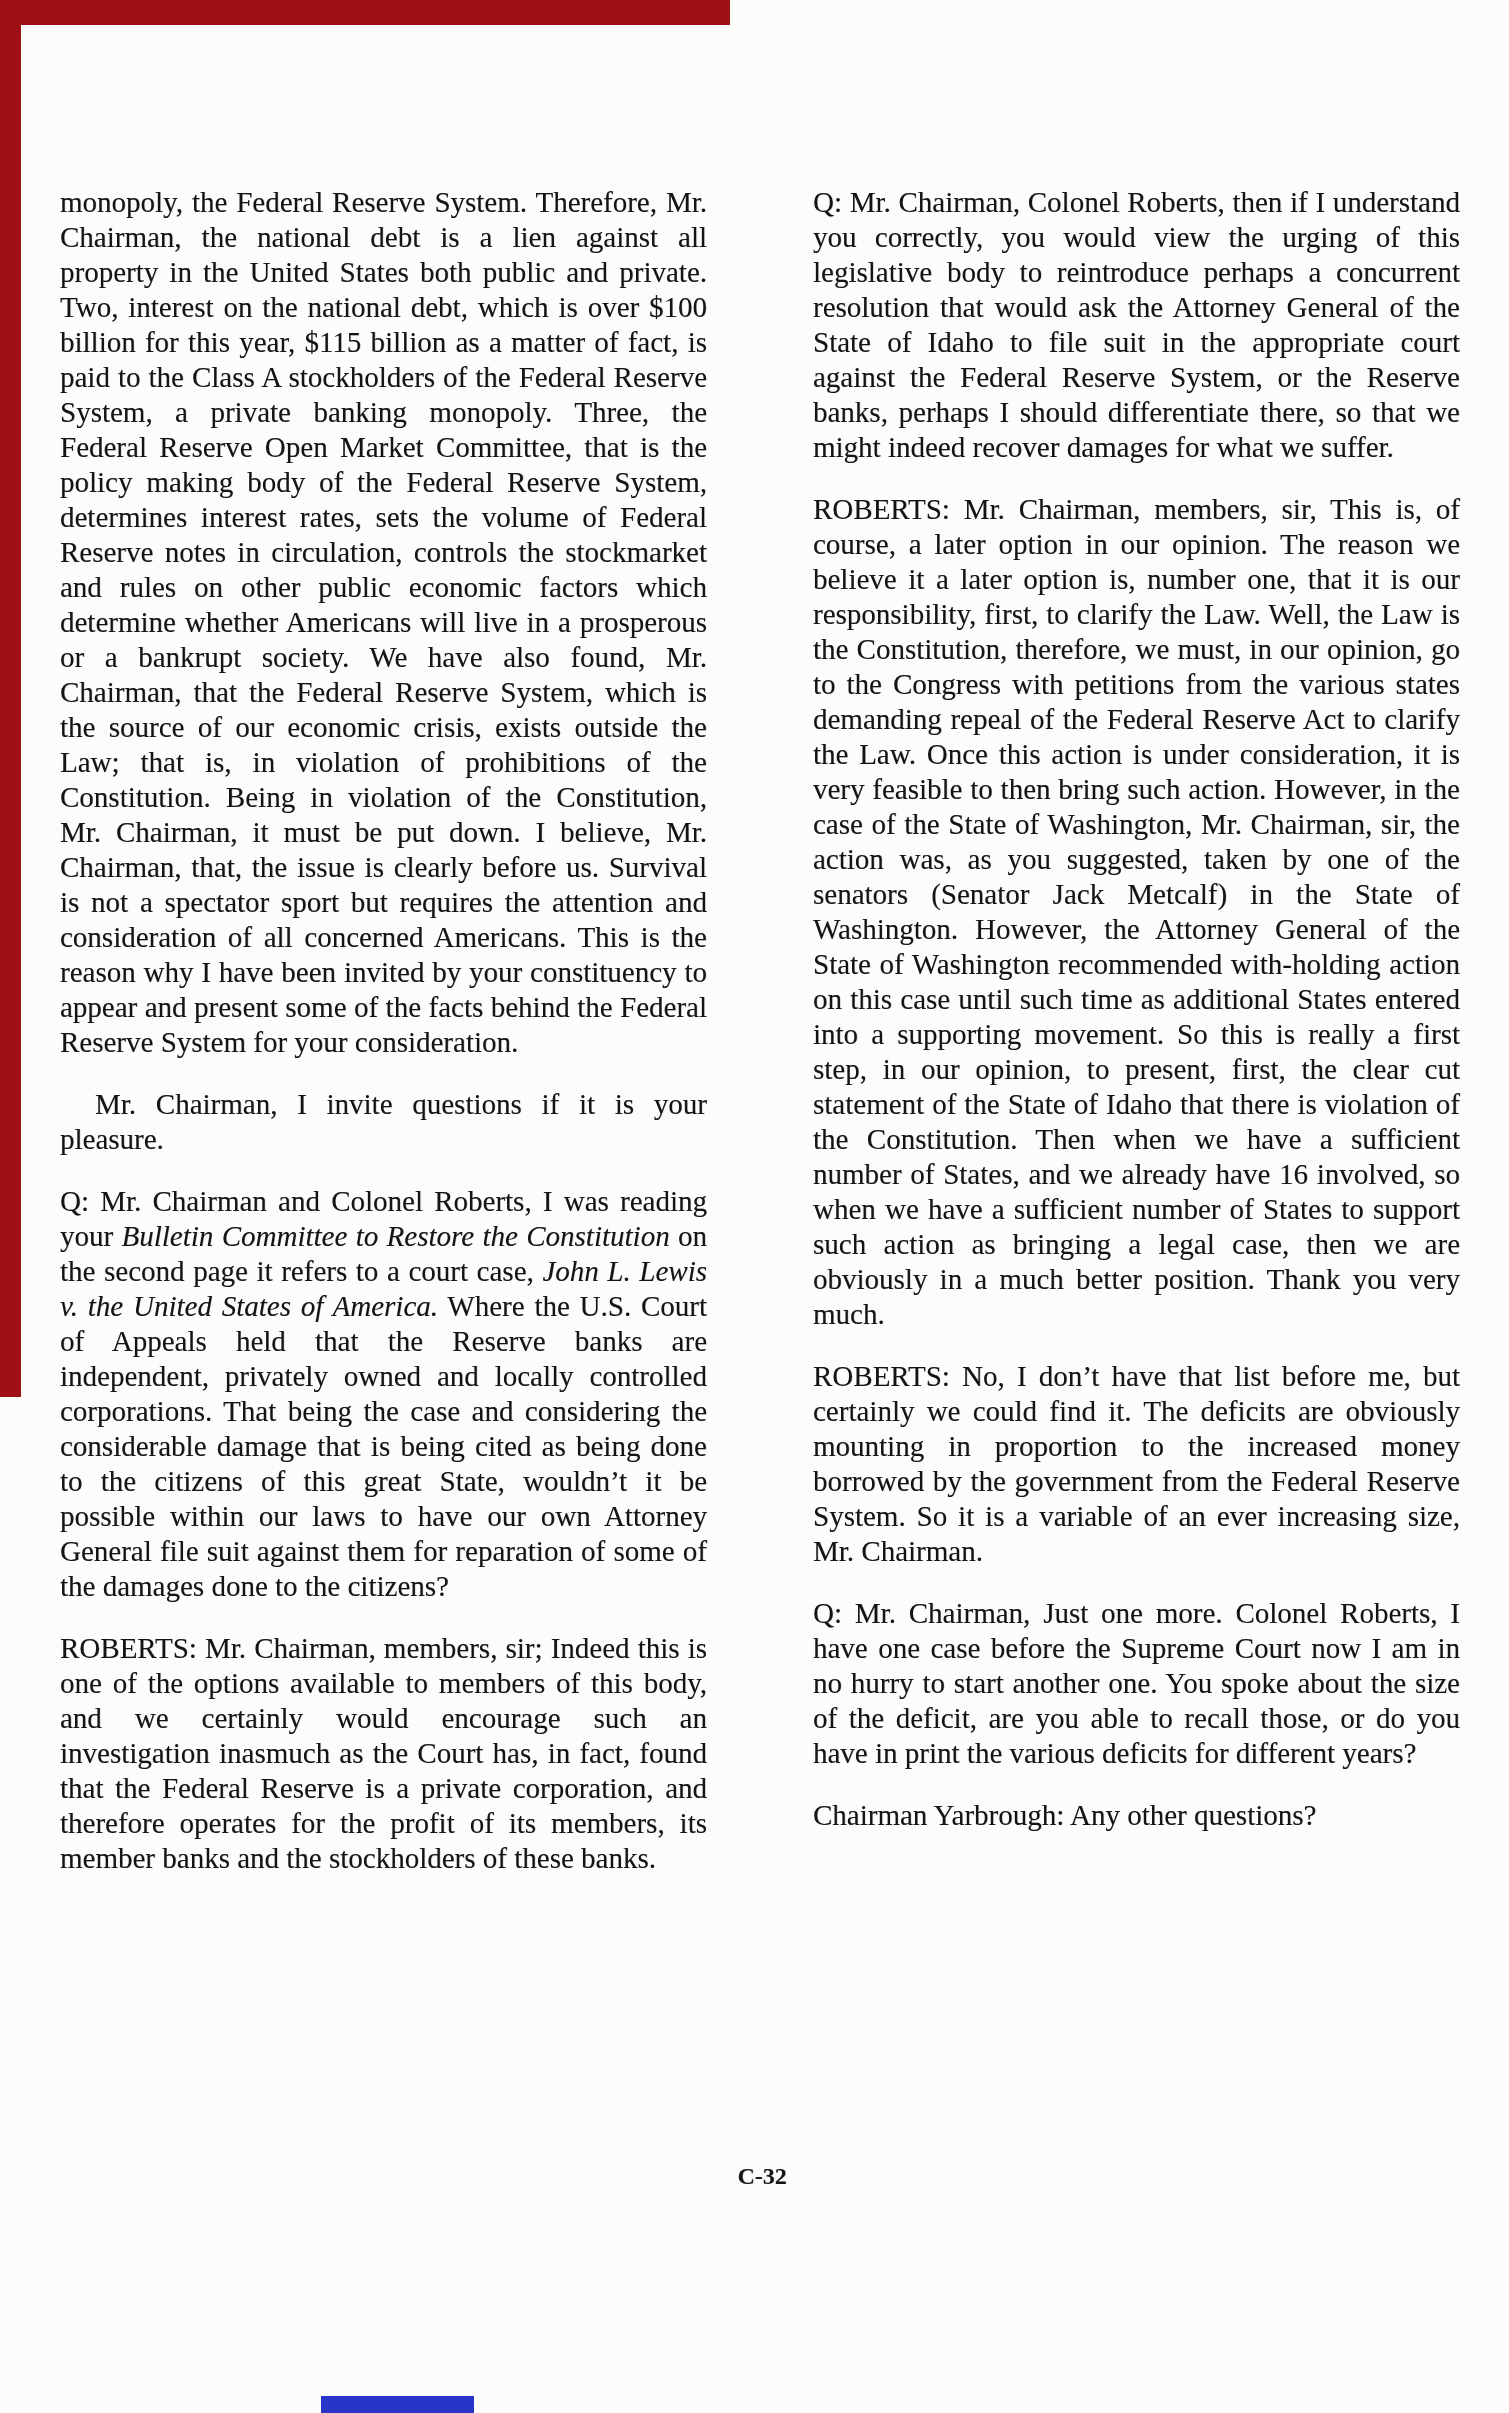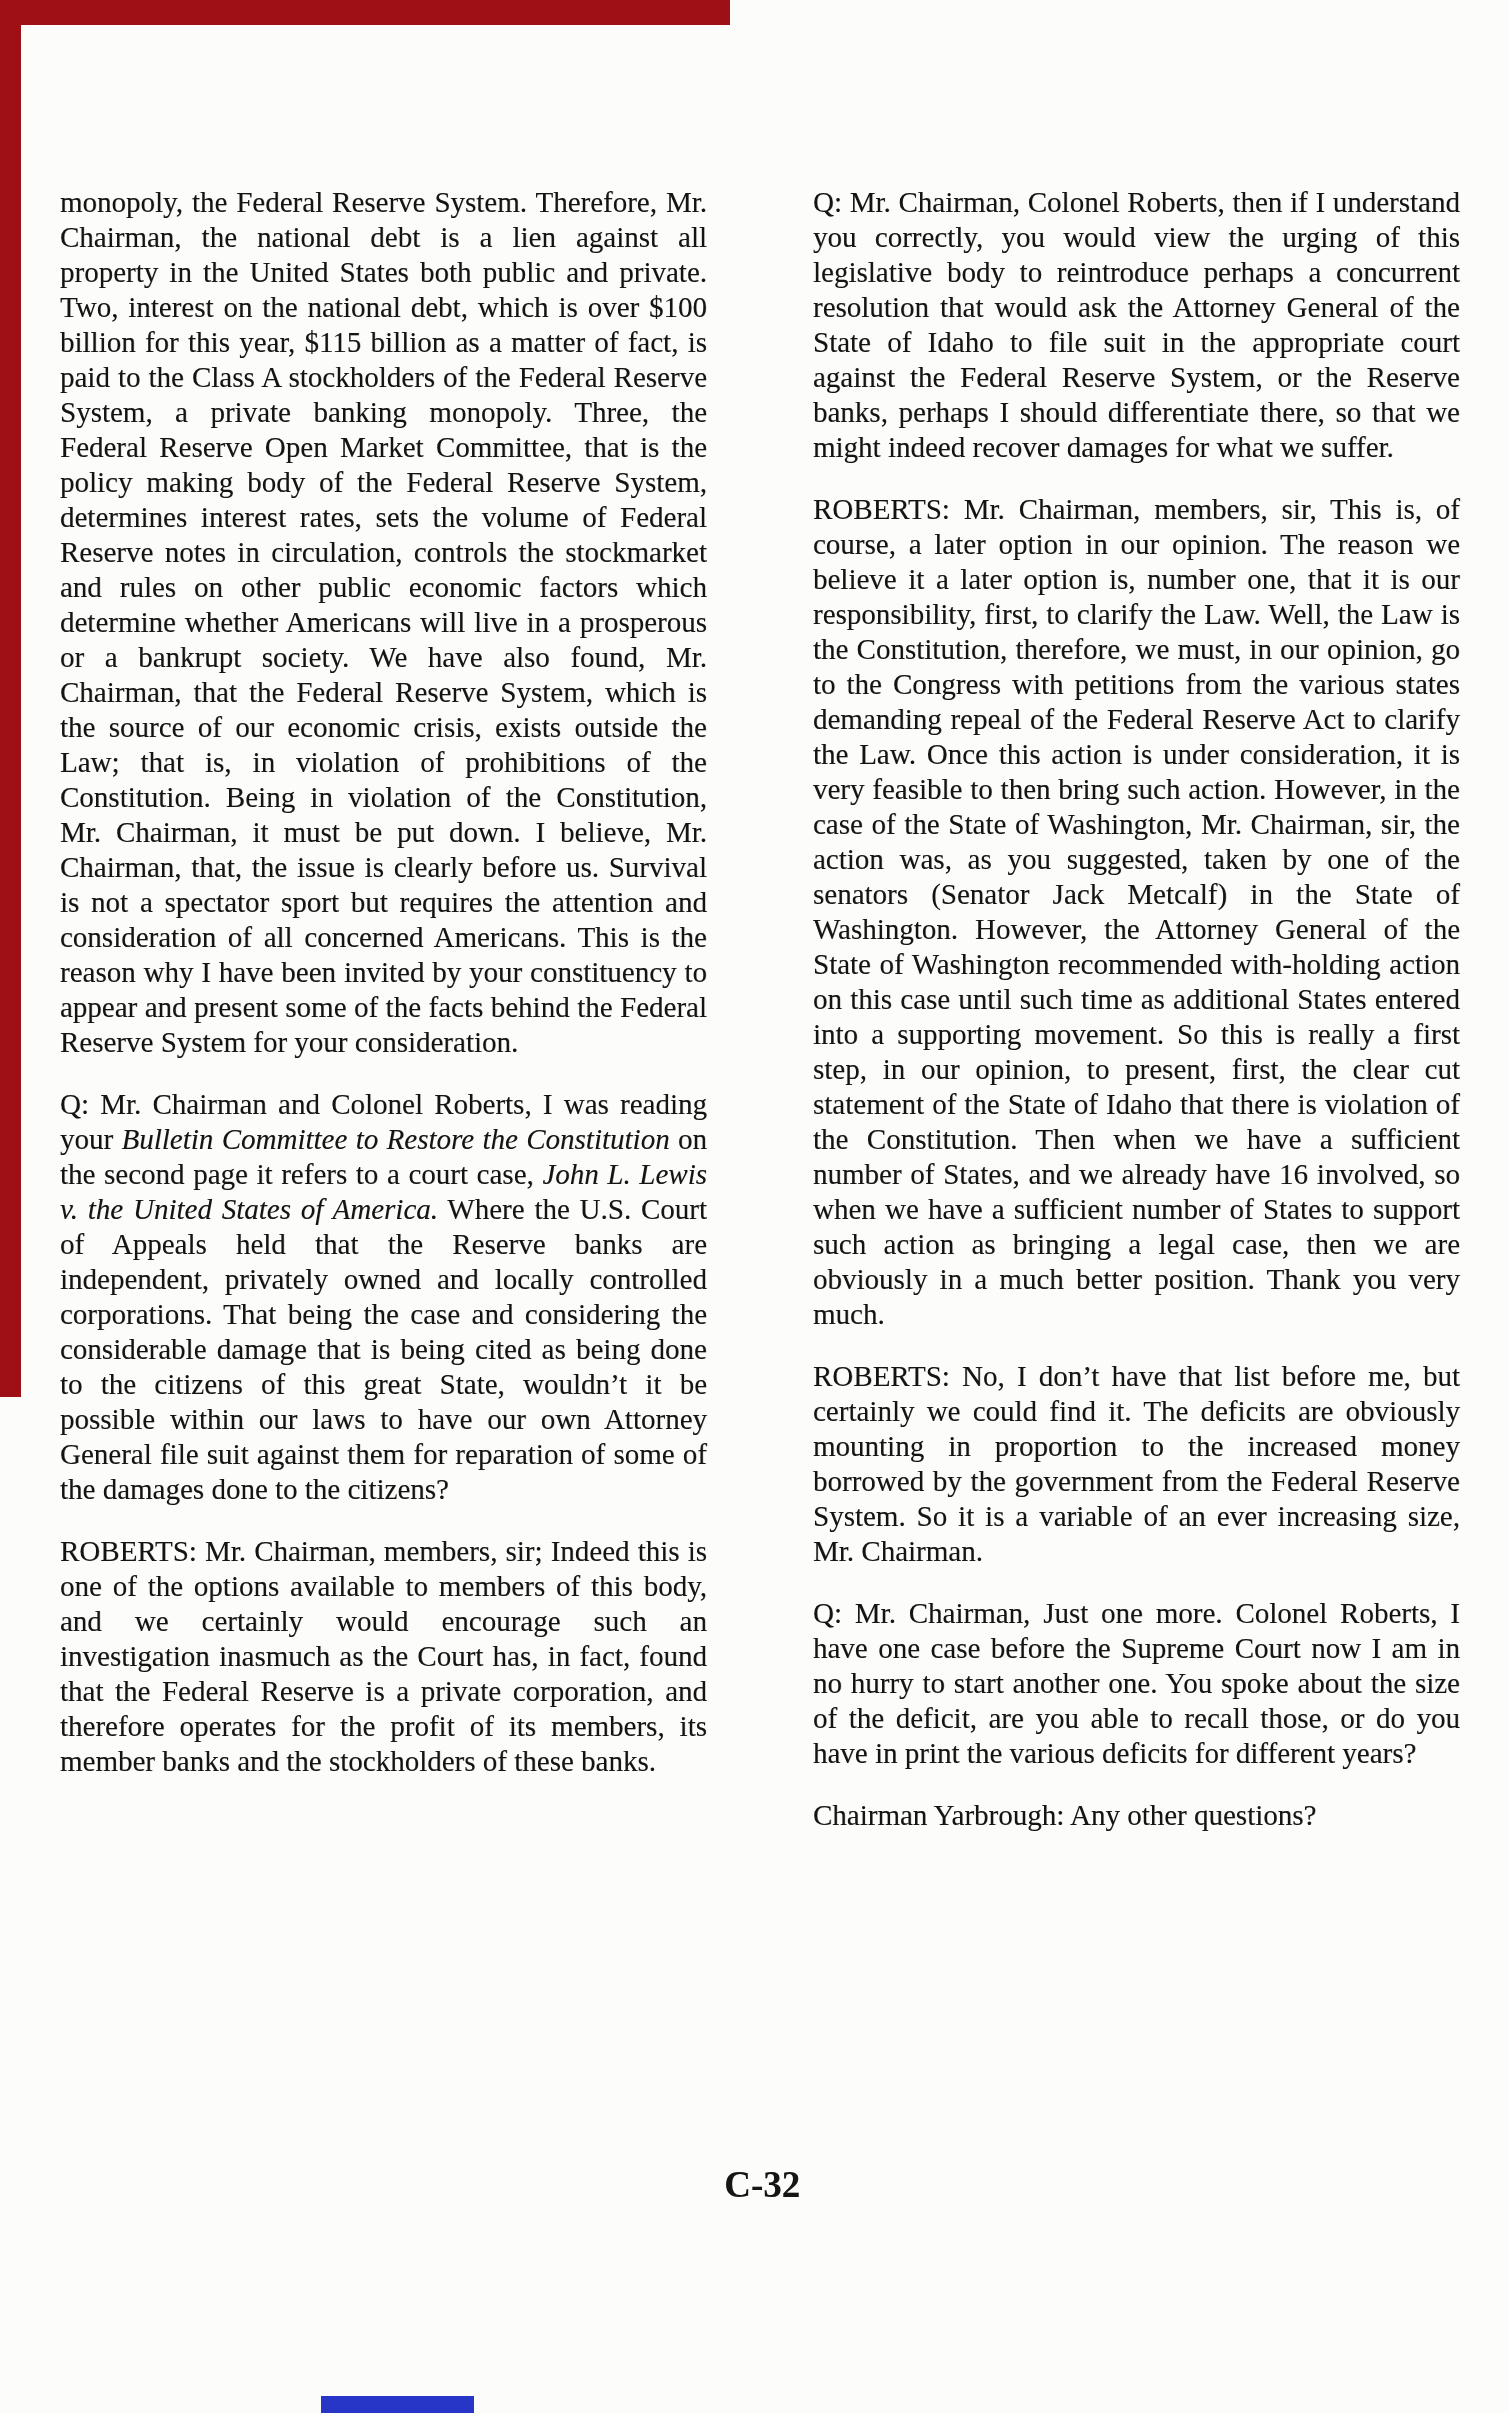--- a/index.html
+++ b/index.html
@@ -29,39 +29,40 @@
   .col-right{left:813px;top:185px;}
   .col p{margin:0 0 27px 0;}
   .col p:last-child{margin-bottom:0;}
   .col p.indent{text-indent:35px;}
   .col i{font-style:italic;}
 
   .page-number{
     position:absolute;
     left:0;top:2163px;width:1509px;
     text-align:center;
-    font-size:37px;
+    font-size:24px;
     font-weight:bold;
     color:#161513;
     text-shadow:0.4px 0.4px 0 rgba(20,18,16,0.3);
     padding-left:15.4px;
     box-sizing:border-box;
   }
 </style>
 </head>
 <body>
 
 <div class="page">
 
   <div class="bar bar-top" style="background: rgb(158, 16, 22);"></div>
   <div class="bar bar-left" style="background: rgb(158, 16, 22);"></div>
   <div class="bar bar-blue" style="background: rgb(40, 54, 200);"></div>
 
   <div class="col col-left">
       <p><span>monopoly, the Federal Reserve System. Therefore, Mr. Chairman, the national debt is a lien against all property in the United States both public and private. Two, interest on the national debt, which is over $100 billion for this year, $115 billion as a matter of fact, is paid to the Class A stockholders of the Federal Reserve System, a private banking monopoly. Three, the Federal Reserve Open Market Committee, that is the policy making body of the Federal Reserve System, determines interest rates, sets the volume of Federal Reserve notes in circulation, controls the stockmarket and rules on other public economic factors which determine whether Americans will live in a prosperous or a bankrupt society. We have also found, Mr. Chairman, that the Federal Reserve System, which is the source of our economic crisis, exists outside the Law; that is, in violation of prohibitions of the Constitution. Being in violation of the Constitution, Mr. Chairman, it must be put down. I believe, Mr. Chairman, that, the issue is clearly before us. Survival is not a spectator sport but requires the attention and consideration of all concerned Americans. This is the reason why I have been invited by your constituency to appear and present some of the facts behind the Federal Reserve System for your consideration.</span></p>
+      <p class="indent"><span>Mr. Chairman, I invite questions if it is your pleasure.</span></p>
       <p><span>Q: Mr. Chairman and Colonel Roberts, I was reading your </span><i>Bulletin Committee to Restore the Constitution</i><span> on the second page it refers to a court case, </span><i>John L. Lewis v. the United States of America.</i><span> Where the U.S. Court of Appeals held that the Reserve banks are independent, privately owned and locally controlled corporations. That being the case and considering the considerable damage that is being cited as being done to the citizens of this great State, wouldn’t it be possible within our laws to have our own Attorney General file suit against them for reparation of some of the damages done to the citizens?</span></p>
       <p><span>ROBERTS: Mr. Chairman, members, sir; Indeed this is one of the options available to members of this body, and we certainly would encourage such an investigation inasmuch as the Court has, in fact, found that the Federal Reserve is a private corporation, and therefore operates for the profit of its members, its member banks and the stockholders of these banks.</span></p>
     </div>
   <div class="col col-right">
       <p><span>Q: Mr. Chairman, Colonel Roberts, then if I understand you correctly, you would view the urging of this legislative body to reintroduce perhaps a concurrent resolution that would ask the Attorney General of the State of Idaho to file suit in the appropriate court against the Federal Reserve System, or the Reserve banks, perhaps I should differentiate there, so that we might indeed recover damages for what we suffer.</span></p>
       <p><span>ROBERTS: Mr. Chairman, members, sir, This is, of course, a later option in our opinion. The reason we believe it a later option is, number one, that it is our responsibility, first, to clarify the Law. Well, the Law is the Constitution, therefore, we must, in our opinion, go to the Congress with petitions from the various states demanding repeal of the Federal Reserve Act to clarify the Law. Once this action is under consideration, it is very feasible to then bring such action. However, in the case of the State of Washington, Mr. Chairman, sir, the action was, as you suggested, taken by one of the senators (Senator Jack Metcalf) in the State of Washington. However, the Attorney General of the State of Washington recommended with-holding action on this case until such time as additional States entered into a supporting movement. So this is really a first step, in our opinion, to present, first, the clear cut statement of the State of Idaho that there is violation of the Constitution. Then when we have a sufficient number of States, and we already have 16 involved, so when we have a sufficient number of States to support such action as bringing a legal case, then we are obviously in a much better position. Thank you very much.</span></p>
       <p><span>ROBERTS: No, I don’t have that list before me, but certainly we could find it. The deficits are obviously mounting in proportion to the increased money borrowed by the government from the Federal Reserve System. So it is a variable of an ever increasing size, Mr. Chairman.</span></p>
       <p><span>Q: Mr. Chairman, Just one more. Colonel Roberts, I have one case before the Supreme Court now I am in no hurry to start another one. You spoke about the size of the deficit, are you able to recall those, or do you have in print the various deficits for different years?</span></p>
       <p><span>Chairman Yarbrough: Any other questions?</span></p>
     </div>

